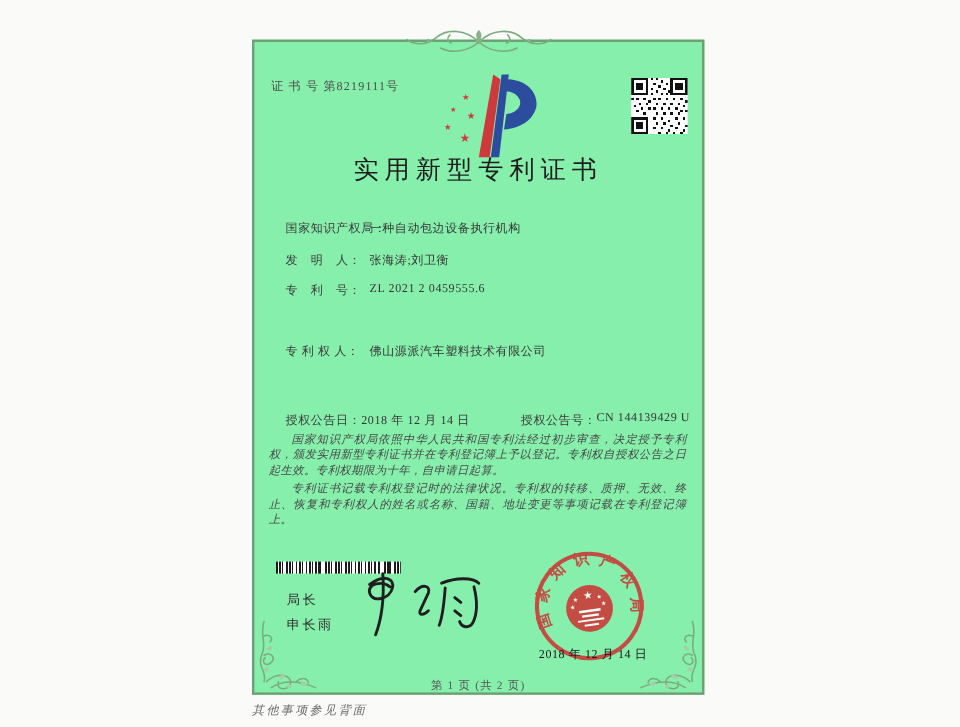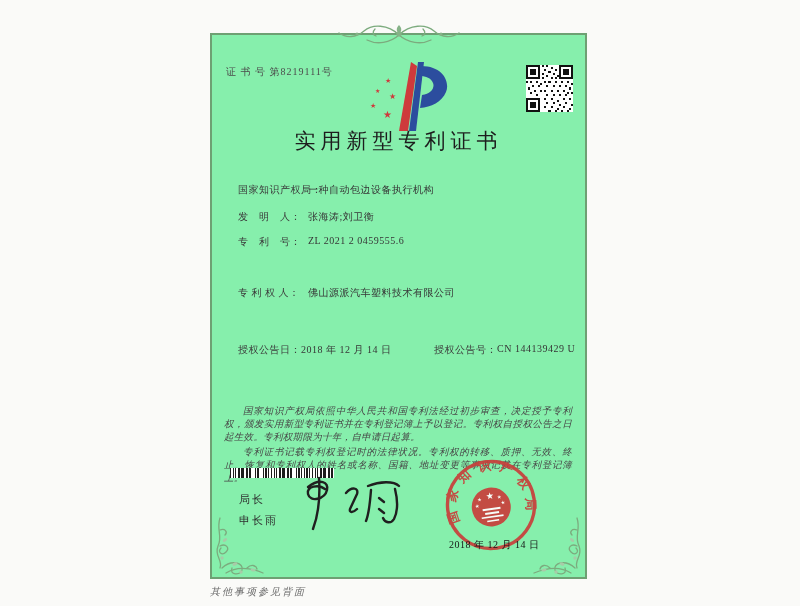--- a/index.html
+++ b/index.html
@@ -19,21 +19,21 @@
   .qr{left:314px;top:30px;width:47px;height:47px;}
   .title{left:0;right:0;top:92px;text-align:center;font-size:21px;font-weight:normal;
          letter-spacing:5px;color:#1d1d1d;white-space:nowrap;}
   .fields{left:26px;top:0;width:330px;height:100%;font-size:10px;}
   .frow{position:absolute;left:0;white-space:nowrap;}
   .flabel{display:inline-block;width:70px;letter-spacing:0.5px;vertical-align:top;color:#3b3b3b;}
   .fvalue{color:#363636;letter-spacing:0.5px;}
   .fvalue.wrap{display:inline-block;width:198px;white-space:normal;line-height:13px;vertical-align:top;}
   .grant2{position:absolute;left:196px;top:0;white-space:nowrap;}
   .paras{left:12px;top:326px;width:348px;font-size:9.5px;line-height:13px;
-         font-style:italic;color:#474747;text-align:justify;margin-top:44px;}
+         font-style:italic;color:#474747;text-align:justify;}
   .paras p{margin:0 0 2px 0;text-indent:2em;letter-spacing:0.3px;}
   .barcode{left:18px;top:433px;width:104px;height:10px;
     background:repeating-linear-gradient(90deg,#1c1c1c 0 1.4px,#fff 1.4px 2.6px,#1c1c1c 2.6px 4.4px,#fff 4.4px 5.2px,#1c1c1c 5.2px 5.9px,#fff 5.9px 8.2px);}
   .sig-title{left:27px;top:457px;font-size:11px;color:#2e2e2e;letter-spacing:2px;}
   .sig-name{left:27px;top:478px;font-size:11px;color:#2e2e2e;letter-spacing:2px;}
   .signature{left:82px;top:438px;width:118px;height:64px;}
   .seal{left:232px;top:423px;width:94px;height:94px;opacity:0.93;}
   .issue-date{left:237px;top:503px;font-size:10px;color:#161616;letter-spacing:0.5px;white-space:nowrap;z-index:4;}
   .page-no{left:0;right:0;top:530px;text-align:center;font-size:9.5px;color:#565656;letter-spacing:1px;}
   .corner{width:56px;height:60px;bottom:1px;}
@@ -178,20 +178,21 @@
           <rect x="40" y="54" width="14" height="2"></rect>
           <rect x="36" y="58" width="22" height="1.6"></rect>
           <rect x="41" y="62" width="12" height="1.6"></rect>
         </g>
       </g>
     </g>
   </svg>
 
   <div class="abs issue-date">2018 年 12 月 14 日</div>
 
+  <div class="abs page-no">第 1 页 (共 2 页)</div>
 
   <svg class="abs corner bl" viewBox="0 0 56 60">
     <g fill="none" stroke="#7cab7e" stroke-width="1.3" stroke-linecap="round">
       <path d="M7 2 C3 14 10 20 5 30 C1 40 10 44 7 52"></path>
       <path d="M7 30 c6 -3 10 2 6 6 c-4 4 -9 0 -5 -4"></path>
       <path d="M9 52 C19 43 31 47 29 54 C27 60 16 59 19 52"></path>
       <path d="M13 57 C24 50 38 52 50 57"></path>
       <path d="M7 14 c5 -2 8 2 5 5"></path>
       <path d="M34 52 c4 -4 9 -3 10 1"></path>
     </g>

